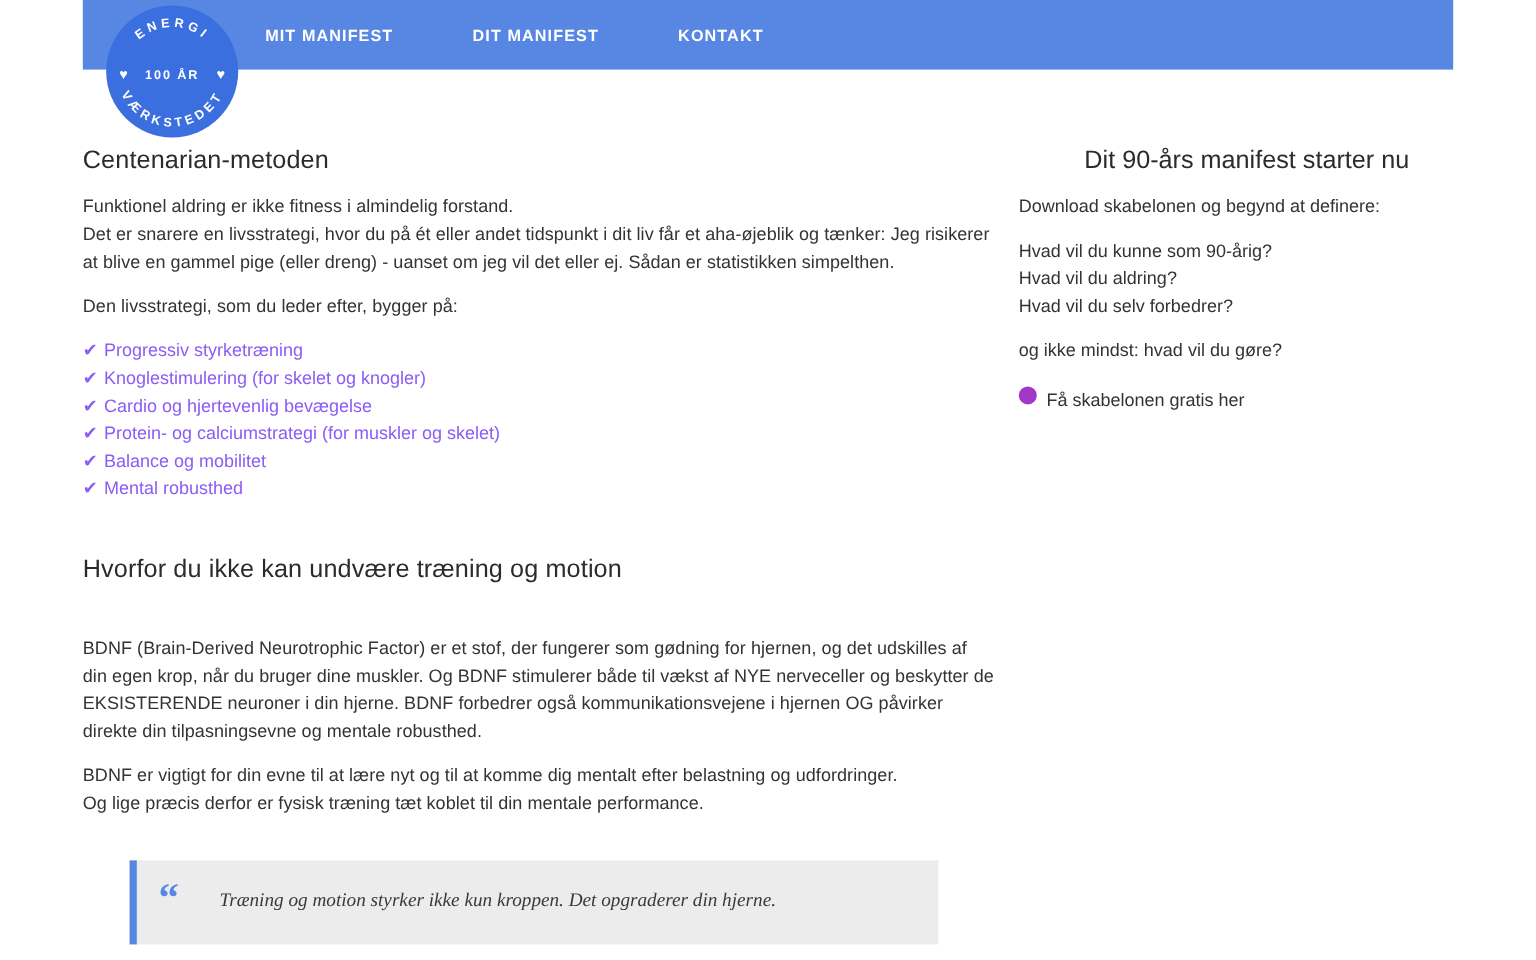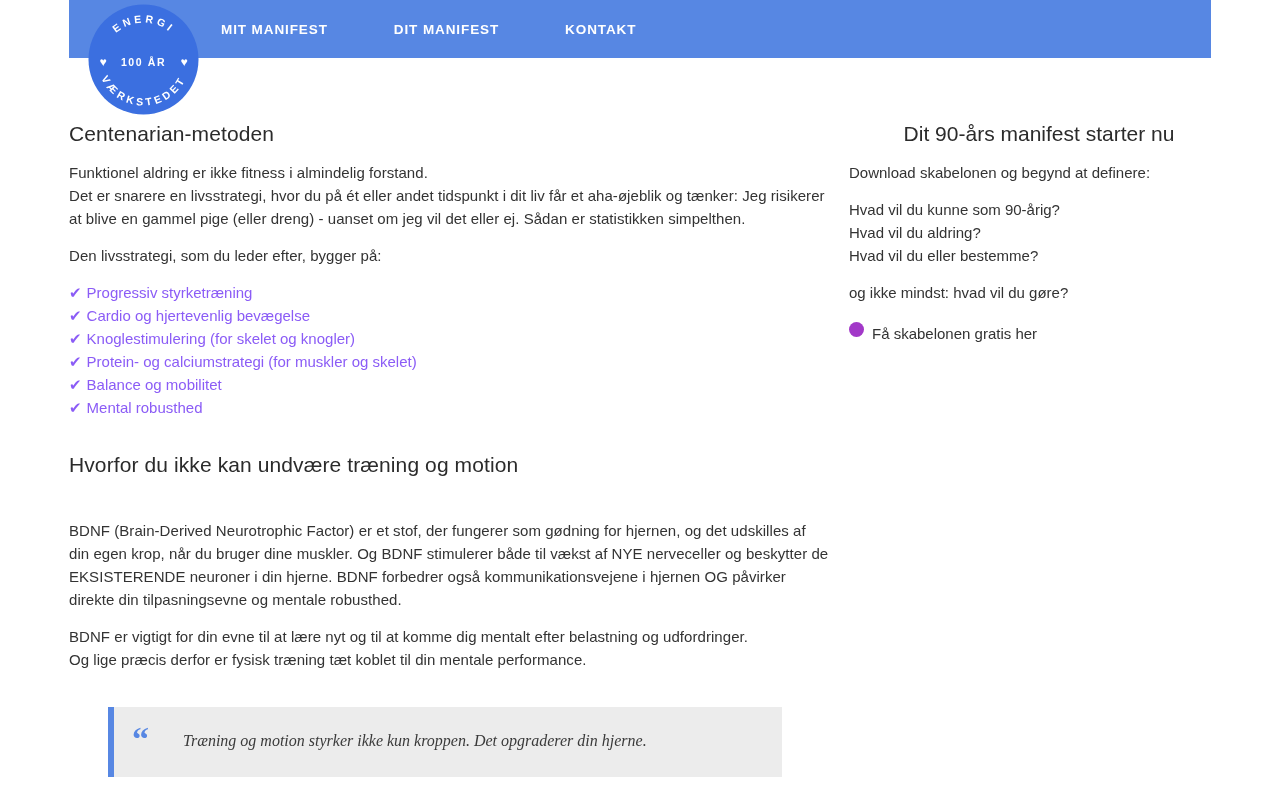--- a/index.html
+++ b/index.html
@@ -82,21 +82,21 @@
 
   h2.section-title {
     font-size: 21px;
     font-weight: normal;
     color: #2b2b2b;
     margin: 0 0 14px 0;
     line-height: 1.3;
     letter-spacing: 0.1px;
   }
   h2.section-title.second {
-    margin-top: 32px;
+    margin-top: 42px;
     margin-bottom: 0;
   }
 
   p.body-text {
     font-size: 15px;
     line-height: 23px;
     margin: 0 0 14px 0;
     color: #333333;
     letter-spacing: 0.05px;
   }
@@ -225,22 +225,22 @@
   <div class="col-main">
 
     <h2 class="section-title">Centenarian-metoden</h2>
 
     <p class="body-text tight">Funktionel aldring er ikke fitness i almindelig forstand.</p>
     <p class="body-text">Det er snarere en livsstrategi, hvor du på ét eller andet tidspunkt i dit liv får et aha-øjeblik og tænker: Jeg risikerer at blive en gammel pige (eller dreng) - uanset om jeg vil det eller ej.  Sådan er statistikken simpelthen.</p>
     <p class="body-text">Den livsstrategi, som du leder efter, bygger på:</p>
 
     <ul class="check-list">
       <li><span class="check-mark">✔</span><span>Progressiv styrketræning</span></li>
+      <li><span class="check-mark">✔</span><span>Knoglestimulering (for skelet og knogler)</span></li>
       <li><span class="check-mark">✔</span><span>Cardio og hjertevenlig bevægelse</span></li>
-      <li><span class="check-mark">✔</span><span>Knoglestimulering (for skelet og knogler)</span></li>
       <li><span class="check-mark">✔</span><span>Protein- og calciumstrategi (for muskler og skelet)</span></li>
       <li><span class="check-mark">✔</span><span>Balance og mobilitet</span></li>
       <li><span class="check-mark">✔</span><span>Mental robusthed</span></li>
     </ul>
 
     <h2 class="section-title second">Hvorfor du ikke kan undvære træning og motion</h2>
 
     <p class="body-text" style="margin-top:40px;">BDNF (Brain-Derived Neurotrophic Factor) er et stof, der fungerer som gødning for hjernen, og det udskilles af din egen krop, når du bruger dine muskler. Og BDNF stimulerer både til vækst af NYE nerveceller og beskytter de EKSISTERENDE neuroner i din hjerne. BDNF forbedrer også kommunikationsvejene i hjernen OG påvirker direkte din tilpasningsevne og mentale robusthed.</p>
     <p class="body-text tight">BDNF er vigtigt for din evne til at lære nyt og til at komme dig mentalt efter belastning og udfordringer.</p>
     <p class="body-text tight">Og lige præcis derfor er fysisk træning tæt koblet til din mentale performance.</p>
@@ -253,21 +253,21 @@
   </div>
 
   <div class="col-side">
 
     <h2 class="side-title">Dit 90-års manifest starter nu</h2>
     <p class="side-text">Download skabelonen og begynd at definere:</p>
 
     <ul class="side-q-list">
       <li>Hvad vil du kunne som 90-årig?</li>
       <li>Hvad vil du aldring?</li>
-      <li>Hvad vil du eller bestemme?</li>
+      <li>Hvad vil du selv forbedrer?</li>
     </ul>
 
     <p class="side-text">og ikke mindst: hvad vil du gøre?</p>
 
     <div class="cta-row">
       <span class="cta-dot"></span>
       <span class="cta-label">Få skabelonen gratis her</span>
     </div>
 
   </div>

